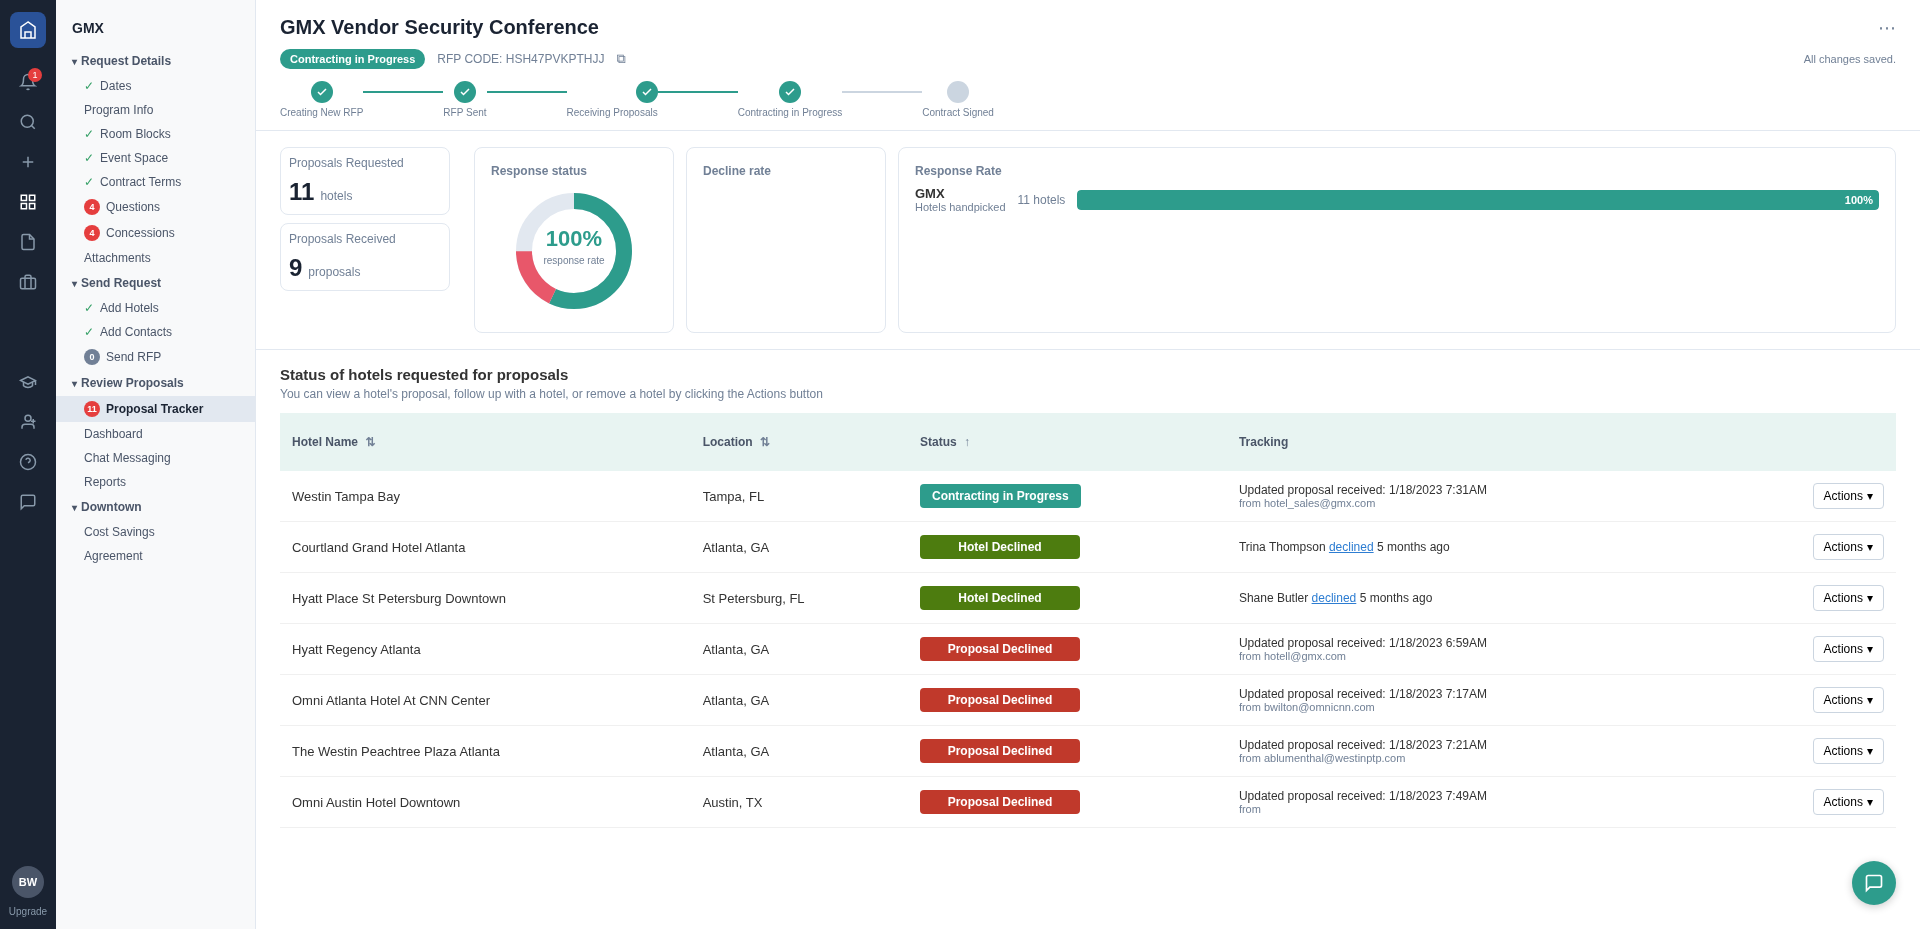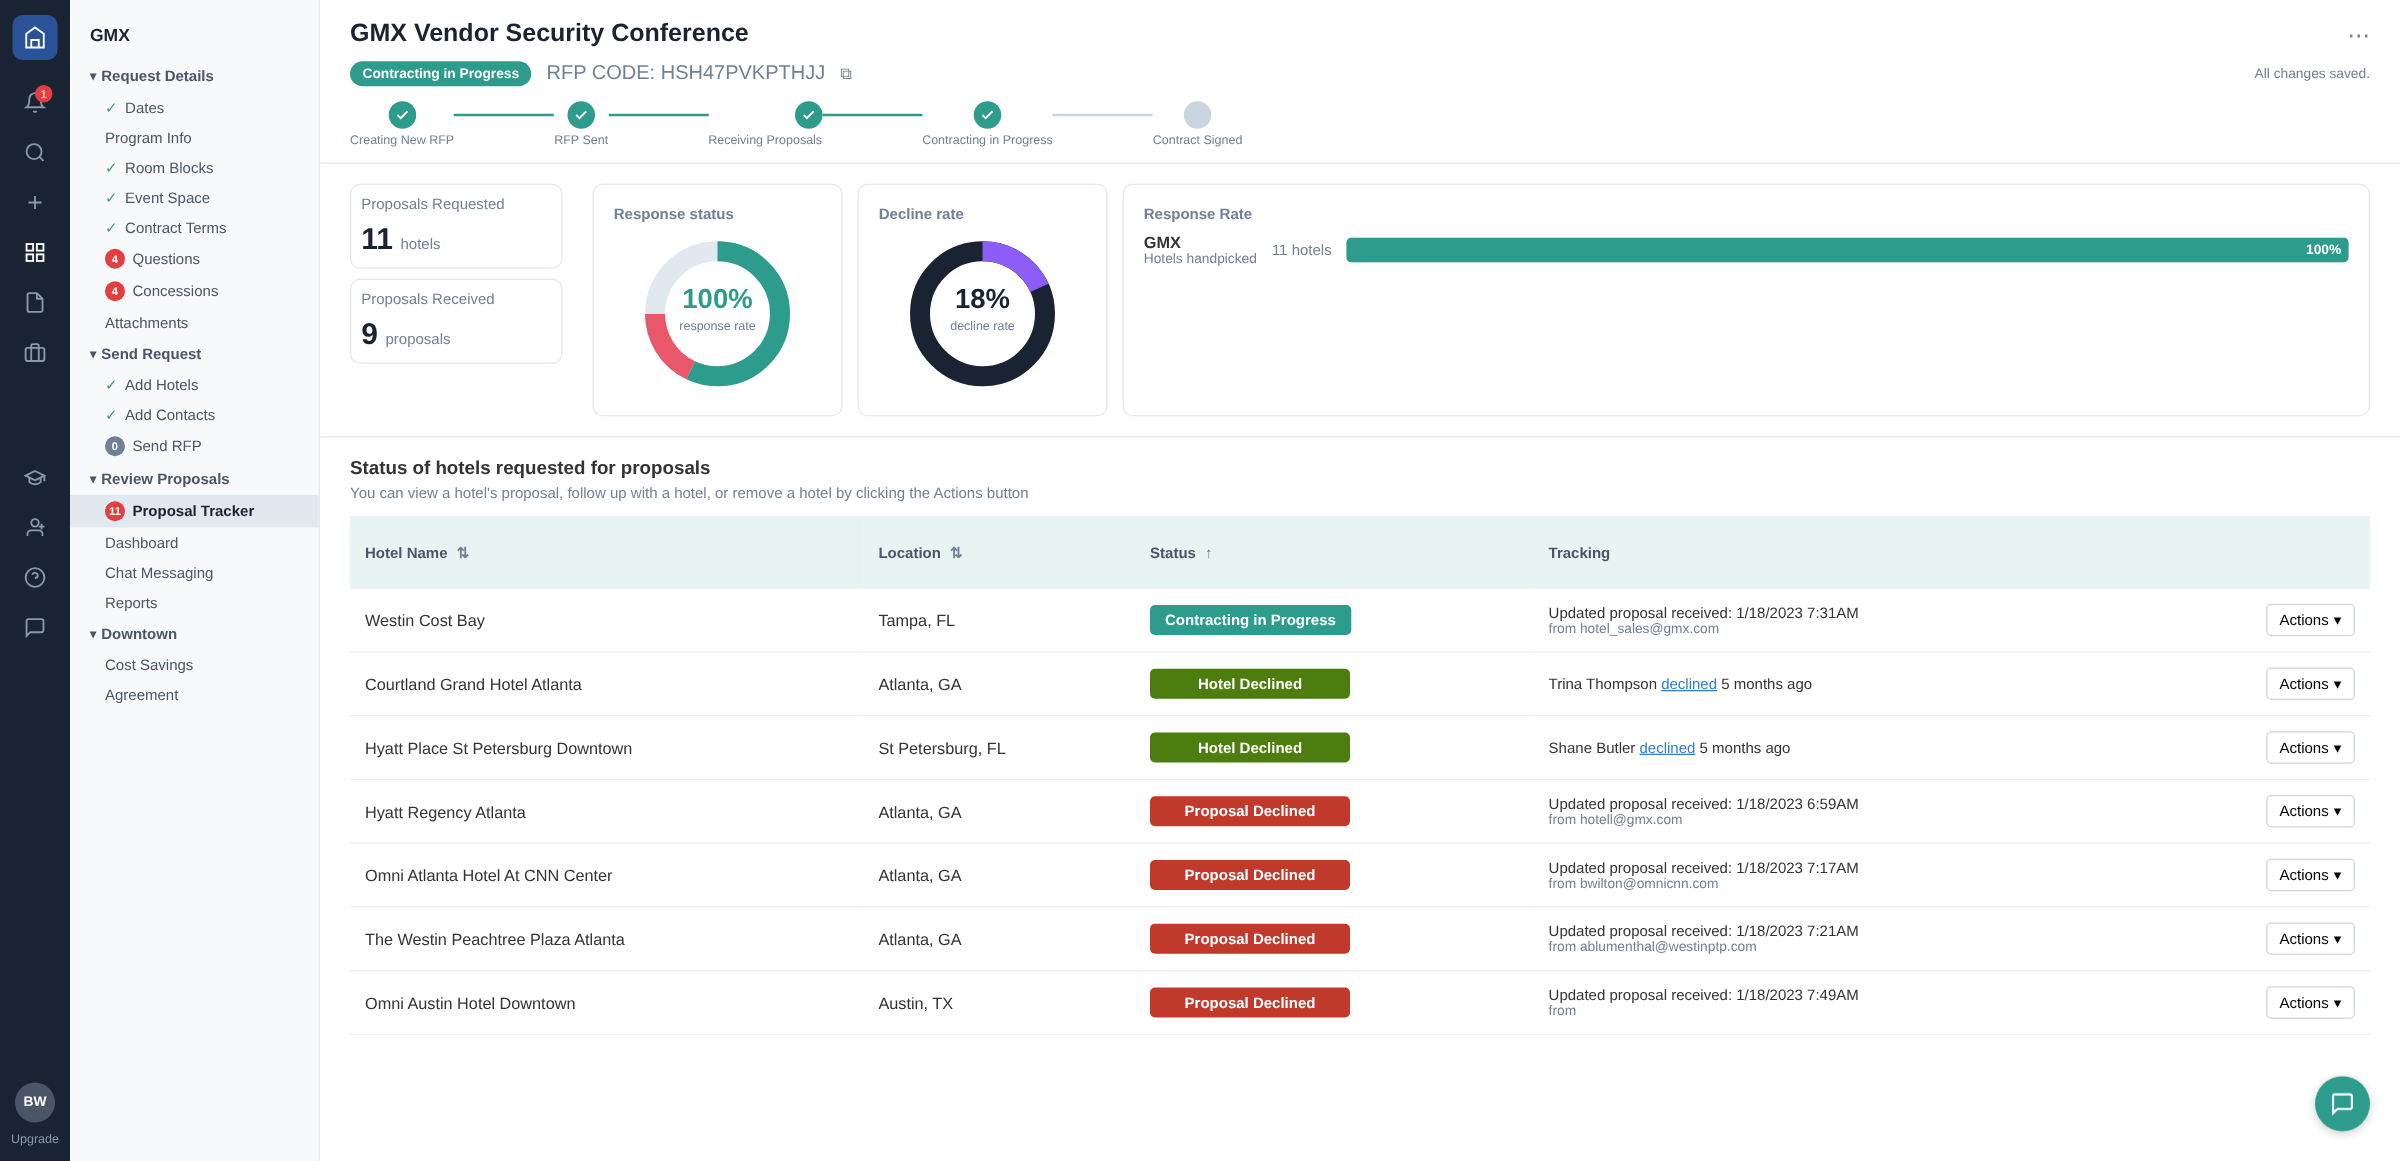--- a/index.html
+++ b/index.html
@@ -101,21 +101,21 @@
       overflow-y: auto;
       background: #fff;
     }
     .rfp-title { font-size: 20px; font-weight: 700; color: #1a2332; }
     .rfp-more { color: #718096; cursor: pointer; font-size: 18px; }
     .status-pill {
       background: #2d9c8c; color: white;
       padding: 4px 10px; border-radius: 12px;
       font-size: 11px; font-weight: 600;
     }
-    .rfp-code { font-size: 16px; color: #718096; }
+    .rfp-code { font-size: 12px; color: #718096; }
     .copy-icon { color: #718096; cursor: pointer; }
 
     
     .stats-area {
       display: flex; gap: 0;
       padding: 16px 24px;
       border-bottom: 1px solid #e2e8f0;
     }
     .stat-card {
       border: 1px solid #e2e8f0;
@@ -474,29 +474,20 @@
 
           <circle cx="65" cy="65" r="50" fill="none" stroke="#e8576a" stroke-width="16" stroke-dasharray="56 314" stroke-dashoffset="-179" transform="rotate(-90 65 65)"></circle>
           <text x="65" y="60" text-anchor="middle" font-size="22" font-weight="700" fill="#2d9c8c">100%</text>
           <text x="65" y="78" text-anchor="middle" font-size="10" fill="#718096">response rate</text>
         </svg>
       </div>
     </div>
 
     <div class="chart-card">
       <div class="chart-label">Decline rate</div>
-      <div class="donut-container">
-        <svg width="130" height="130" viewBox="0 0 130 130">
-          <circle cx="65" cy="65" r="50" fill="none" stroke="#1a2332" stroke-width="16"></circle>
-
-          <circle cx="65" cy="65" r="50" fill="none" stroke="#8b5cf6" stroke-width="16" stroke-dasharray="57 314" stroke-dashoffset="0" transform="rotate(-90 65 65)"></circle>
-          <text x="65" y="60" text-anchor="middle" font-size="22" font-weight="700" fill="#1a2332">18%</text>
-          <text x="65" y="78" text-anchor="middle" font-size="10" fill="#718096">decline rate</text>
-        </svg>
-      </div>
     </div>
 
     <div class="response-rate-card">
       <div class="rr-label">Response Rate</div>
       <div class="rr-row">
         <div>
           <div class="rr-org">GMX</div>
           <div class="rr-sub">Hotels handpicked</div>
         </div>
         <div class="rr-hotels">11 hotels</div>
@@ -528,21 +519,21 @@
             <span>Status</span>
             <span class="sort-icon">↑</span>
           </th>
           <th>
             <span>Tracking</span>
           </th>
         </tr>
       </thead>
       <tbody id="hotels-tbody">
       <tr>
-    <td>Westin Cost Bay</td>
+    <td>Westin Tampa Bay</td>
     <td>Tampa, FL</td>
     <td><span class="status-badge status-contracting">Contracting in Progress</span></td>
     <td>
       <div style="display:flex;align-items:center;justify-content:space-between;gap:16px;">
         <div>
                   <div class="tracking-text">Updated proposal received: 1/18/2023 7:31AM</div>
                   <div class="tracking-sub">from hotel_sales@gmx.com</div>
                 </div>
         <button class="actions-btn">
           Actions <span>▾</span>

